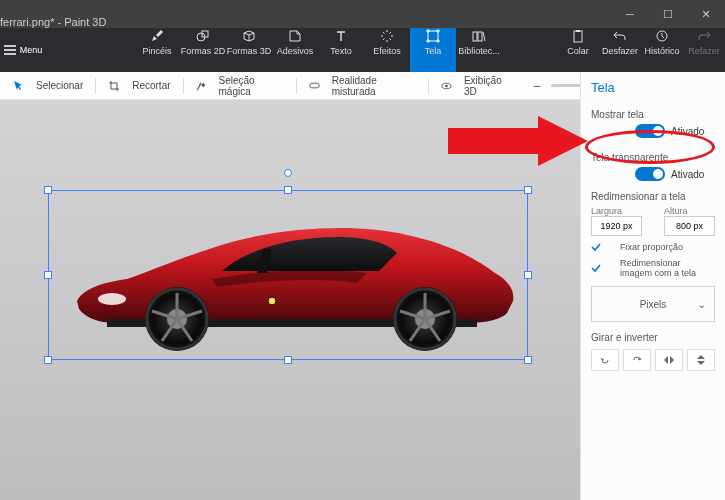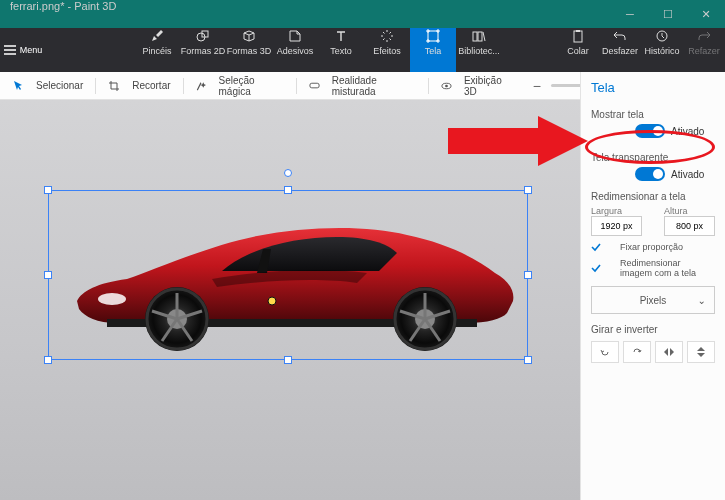--- a/index.html
+++ b/index.html
@@ -1,18 +1,18 @@
 <!DOCTYPE html>
 <html><head>
 <meta charset="utf-8">
 <style>
 * { margin: 0; padding: 0; box-sizing: border-box; font-family: "Segoe UI", Arial, sans-serif; }
 body { width: 725px; height: 500px; overflow: hidden; background: #f0f0f0; position: relative; }
 
-.titlebar { height: 28px; background: #0f766e; display: flex; align-items: flex-start; color: #ccc; font-size: 11px; padding-left: 10px; }
+.titlebar { height: 28px; background: #404040; display: flex; align-items: flex-end; color: #ccc; font-size: 11px; }
 .titlebar .title { flex: 1; }
 .winbtns { display: flex; }
 .winbtn { width: 38px; height: 28px; display: flex; align-items: center; justify-content: center; color: #ccc; }
 
 .ribbon { height: 44px; background: #2c2c30; display: flex; align-items: stretch; color: #fff; font-size: 9px; }
 .menu-btn { width: 44px; display: flex; flex-direction: row; align-items: center; justify-content: center; gap: 2px; }
 .ribbon-item { width: 46px; display: flex; flex-direction: column; align-items: center; gap: 2px; color: #ddd; cursor: pointer; }
 .ribbon-item.active { background: #0078d4; }
 .ribbon-spacer { flex: 1; }
 .ribbon-right .ribbon-item { width: 42px; }
@@ -38,21 +38,21 @@
 .side-title { color: #0078d4; font-size: 13px; margin-bottom: 8px; font-weight: 400; }
 .side-label { font-size: 10px; color: #555; margin: 14px 0 4px; }
 .toggle-row { display: flex; align-items: center; gap: 6px; margin-bottom: 6px; margin-left: 44px; }
 .toggle { width: 30px; height: 14px; background: #0078d4; border-radius: 8px; position: relative; }
 .toggle::after { content: ''; position: absolute; right: 2px; top: 2px; width: 10px; height: 10px; background: #fff; border-radius: 50%; }
 .dim-row { display: flex; gap: 22px; margin-top: 4px; }
 .dim-col { flex: 1; }
 .dim-input { width: 100%; height: 20px; border: 1px solid #ccc; font-size: 9px; text-align: center; background: #fff; }
 .check-row { display: flex; align-items: center; gap: 19px; margin-top: 6px; font-size: 9px; color: #555; }
 .check-row svg { flex-shrink: 0; }
-.unit-sel { height: 28px; border: 1px solid #ccc; margin-top: 8px; display: flex; align-items: center; justify-content: center; font-size: 10px; color: #555; position: relative; }
+.unit-sel { height: 36px; border: 1px solid #ccc; margin-top: 8px; display: flex; align-items: center; justify-content: center; font-size: 10px; color: #555; position: relative; }
 .unit-sel::after { content: '⌄'; position: absolute; right: 8px; }
 .rotate-row { display: flex; gap: 4px; margin-top: 6px; }
 .rot-btn { flex: 1; height: 22px; border: 1px solid #ddd; display: flex; align-items: center; justify-content: center; font-size: 11px; color: #666; background: #fff; }
 
 .annotation-arrow { position: absolute; left: 448px; top: 116px; z-index: 50; pointer-events: none; }
 .annotation-circle { position: absolute; right: 10px; top: 130px; width: 130px; height: 34px; border: 3px solid #e8171f; border-radius: 50%; z-index: 50; pointer-events: none; }
 
 .ico { width: 16px; height: 16px; }
 .ico-sm { width: 12px; height: 12px; }
 </style>

